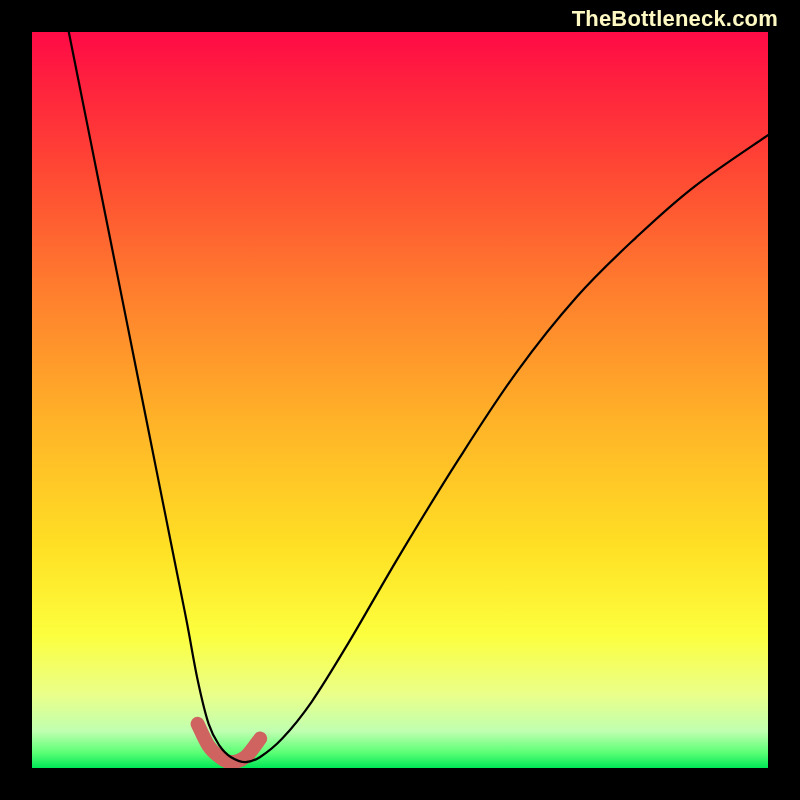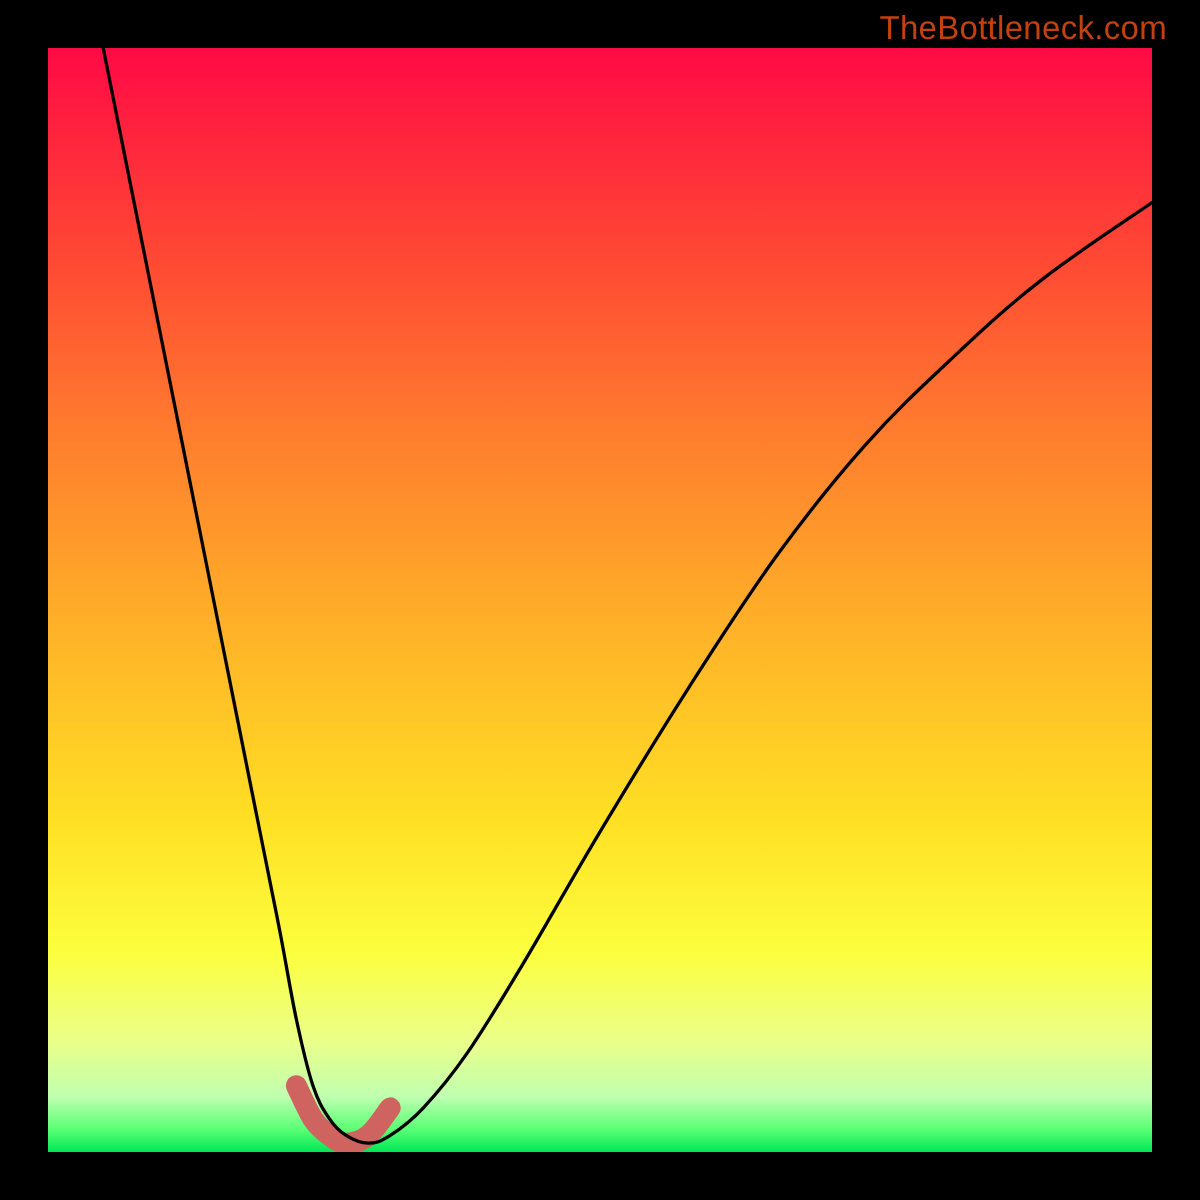--- a/index.html
+++ b/index.html
@@ -38,24 +38,24 @@
       #c0ffb0 95%,
       #58ff74 98%,
       #00e756 100%
     );
   }
 
   .watermark {
     position: absolute;
     top: 6px;
     right: 22px;
-    color: #c2410c;
+    color: #fef9c3;
     font-size: 22px;
     letter-spacing: 0.2px;
-    font-weight: 400;
+    font-weight: 700;
     user-select: none;
   }
 
   svg.curve {
     position: absolute;
     left: 0;
     top: 0;
     width: 736px;
     height: 736px;
   }

